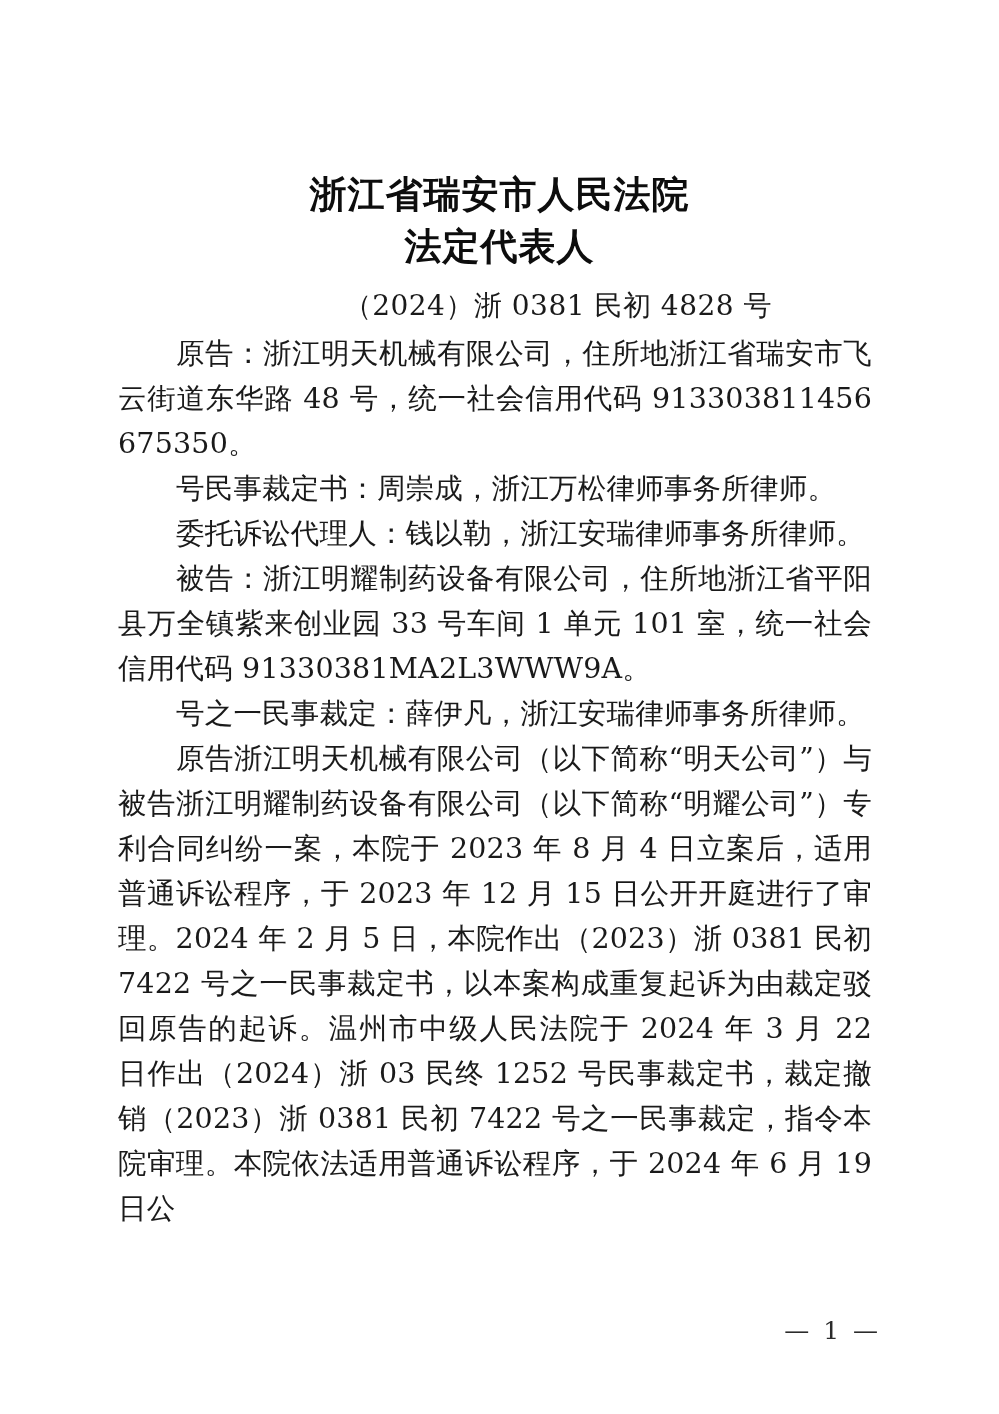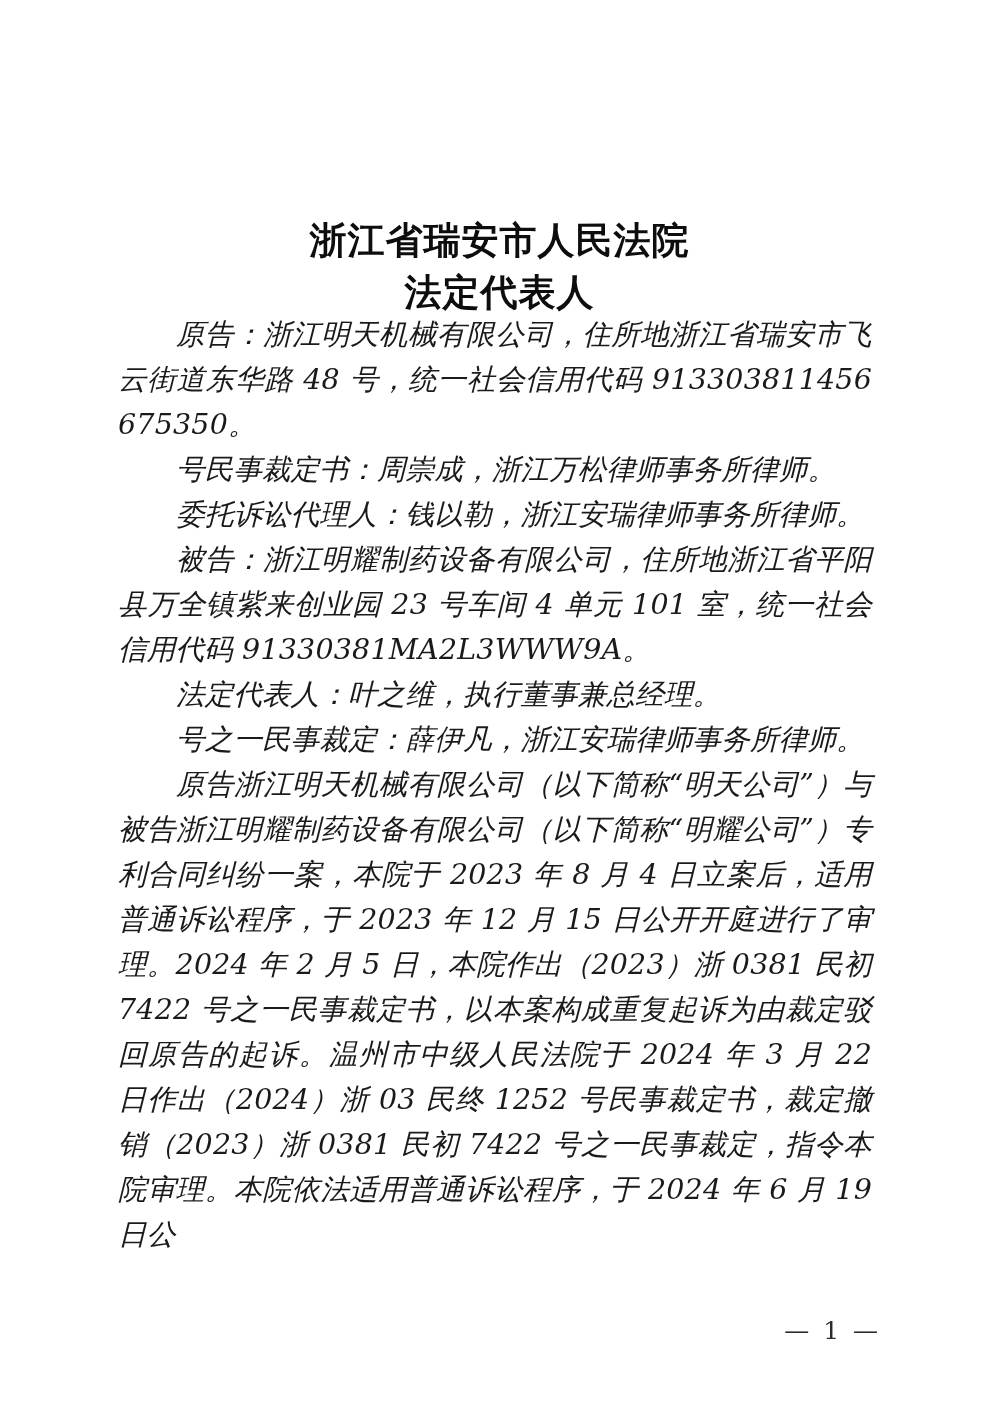--- a/index.html
+++ b/index.html
@@ -22,21 +22,20 @@
     background: #ffffff;
   }
 
   
   .title-block {
     position: absolute;
     top: 168px;
     left: 0;
     width: 999px;
     text-align: center;
-    margin-top: 46px;
   }
   .doc-title {
     font-family: "DejaVu Serif", "Liberation Serif", serif;
     font-weight: 700;
     font-size: 37px;
     line-height: 52px;
     letter-spacing: 1px;
     color: #0d0d0d;
     white-space: nowrap;
   }
@@ -53,24 +52,23 @@
     font-size: 28px;
     line-height: 40px;
     font-family: "DejaVu Serif", "Liberation Serif", serif;
     color: #1a1a1a;
     letter-spacing: 0.5px;
   }
 
   
   .body-block {
     position: absolute;
-    top: 312px;
+    top: 331px;
     left: 118px;
     width: 754px;
-    font-style: italic;
   }
   .para {
     font-family: "DejaVu Serif", "Liberation Serif", serif;
     font-size: 28.5px;
     line-height: 45px;
     color: #1a1a1a;
     text-align: justify;
     text-justify: inter-character;
     text-align-last: left;
     margin: 0;
@@ -99,33 +97,33 @@
 </head>
 <body>
 
 <div class="page">
 
   <div class="title-block">
     <div class="doc-title">浙江省瑞安市人民法院</div>
     <div class="doc-title">法定代表人</div>
   </div>
 
+  <div class="case-no">（2024）浙 0381 民初 4828 号</div>
 
   <div class="body-block">
 
     <p class="para">原告：浙江明天机械有限公司，住所地浙江省瑞安市飞云街道东华路 48 号，统一社会信用代码 913303811456675350。</p>
 
 
     <p class="para">号民事裁定书：周崇成，浙江万松律师事务所律师。</p>
 
     <p class="para">委托诉讼代理人：钱以勒，浙江安瑞律师事务所律师。</p>
 
-    <p class="para">被告：浙江明耀制药设备有限公司，住所地浙江省平阳县万全镇紫来创业园 23 号车间 4 单元 101 室，统一社会信用代码 91330381MA2L3WWW9A。</p>
+    <p class="para">被告：浙江明耀制药设备有限公司，住所地浙江省平阳县万全镇紫来创业园 33 号车间 1 单元 101 室，统一社会信用代码 91330381MA2L3WWW9A。</p>
 
-    <p class="para">法定代表人：叶之维，执行董事兼总经理。</p>
 
     <p class="para">号之一民事裁定：薛伊凡，浙江安瑞律师事务所律师。</p>
 
 
     <p class="para">原告浙江明天机械有限公司（以下简称“明天公司”）与被告浙江明耀制药设备有限公司（以下简称“明耀公司”）专利合同纠纷一案，本院于 2023 年 8 月 4 日立案后，适用普通诉讼程序，于 2023 年 12 月 15 日公开开庭进行了审理。2024 年 2 月 5 日，本院作出（2023）浙 0381 民初 7422 号之一民事裁定书，以本案构成重复起诉为由裁定驳回原告的起诉。温州市中级人民法院于 2024 年 3 月 22 日作出（2024）浙 03 民终 1252 号民事裁定书，裁定撤销（2023）浙 0381 民初 7422 号之一民事裁定，指令本院审理。本院依法适用普通诉讼程序，于 2024 年 6 月 19 日公</p>
 
   </div>
 
   <div class="footer">
     <span class="page-number">— 1 —</span>

